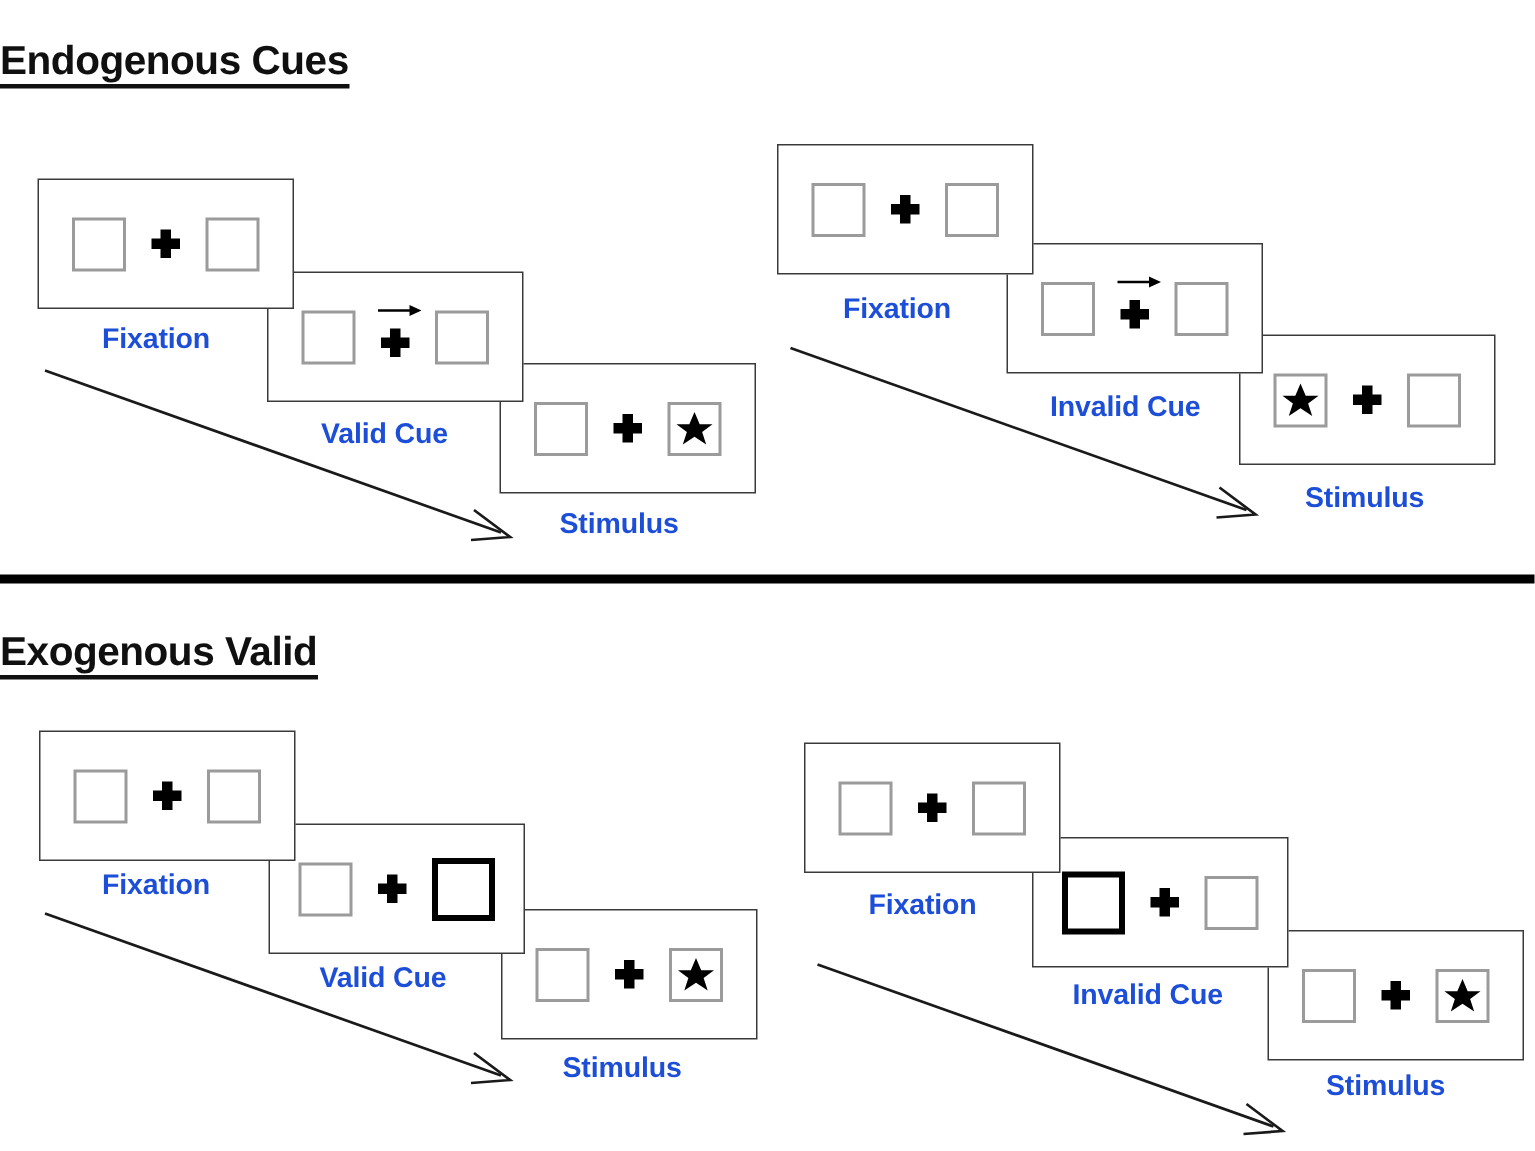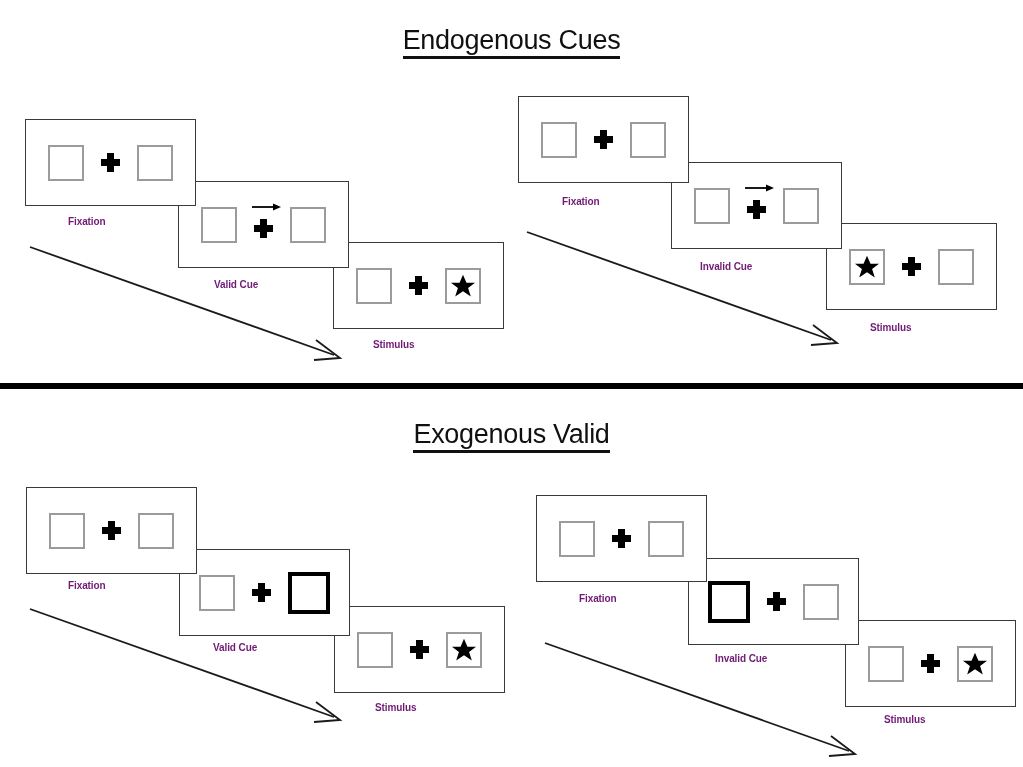--- a/index.html
+++ b/index.html
@@ -14,23 +14,22 @@
     overflow: hidden;
     font-family: "Liberation Sans", sans-serif;
     color: #000000;
   }
 
   
   .section-title {
     position: absolute;
     width: 100%;
     left: 0;
-    text-align: center;
     font-size: 27px;
-    font-weight: normal;
+    font-weight: bold;
     letter-spacing: -0.3px;
     color: #101010;
   }
   .section-title span {
     border-bottom: 3px solid #101010;
     padding-bottom: 1px;
   }
 
   
   .divider {
@@ -120,23 +119,23 @@
     position: absolute;
     left: -3px;
     top: -14px;
     width: 30px;
     height: 12px;
   }
 
   
   .caption {
     position: absolute;
-    font-size: 10px;
+    font-size: 19px;
     font-weight: bold;
-    color: #701a75;
+    color: #1d4ed8;
     white-space: nowrap;
     letter-spacing: -0.1px;
   }
 
   
   .diag-arrow {
     position: absolute;
   }
 </style>
 </head>

